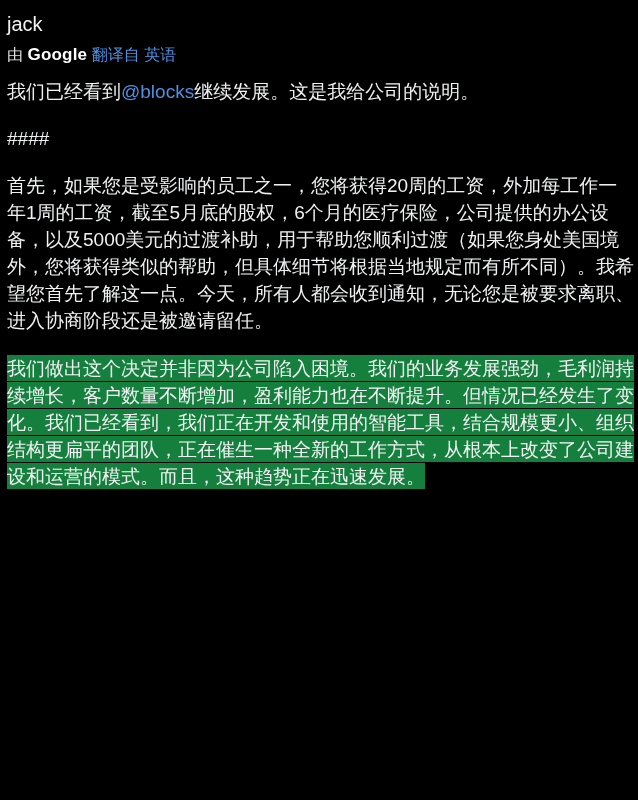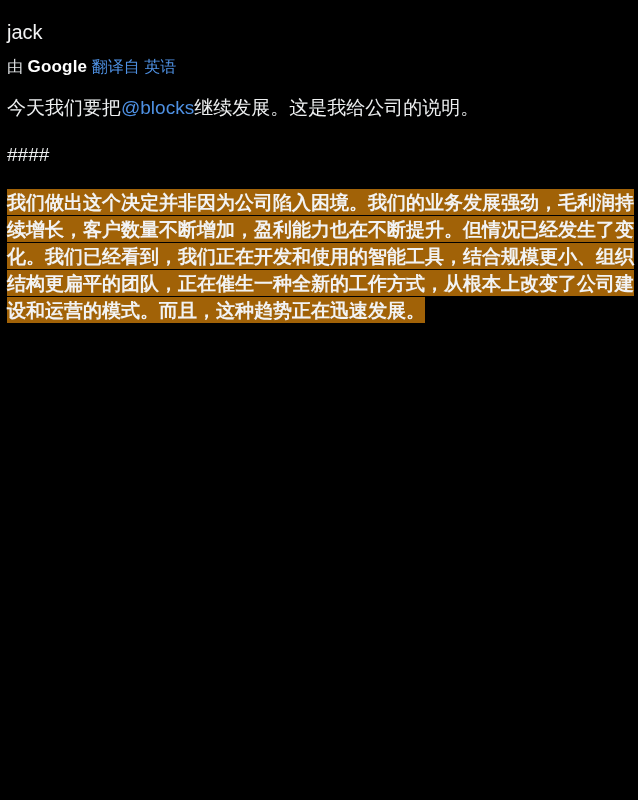--- a/index.html
+++ b/index.html
@@ -7,35 +7,35 @@
     padding: 0;
     background: #000000;
     width: 638px;
     height: 800px;
     overflow: hidden;
   }
   .page {
     box-sizing: border-box;
     width: 638px;
     height: 800px;
-    padding: 20px 4px 0 7px;
+    padding: 12px 4px 0 7px;
     font-family: "Liberation Sans", "DejaVu Sans", sans-serif;
     color: #eef0f1;
   }
   .author {
     font-size: 20px;
     line-height: 24px;
     font-weight: 500;
     color: #f2f3f4;
   }
   .translate-line {
     margin-top: 9px;
     margin-bottom: 13px;
     font-size: 16px;
-    line-height: 28px;
+    line-height: 20px;
     color: #e8eaec;
     white-space: nowrap;
   }
   .translate-line .prefix {
     color: #dfe2e4;
   }
   .translate-line .google-logo {
     font-weight: 600;
     letter-spacing: 0.2px;
     color: #ffffff;
@@ -53,47 +53,47 @@
   }
   .content p {
     margin: 0 0 20px 0;
   }
   .content .mention {
     color: #4e90e2;
     text-decoration: none;
     text-align: center;
   }
   .content mark {
-    background: #a16207;
+    background: #15803d;
     color: #f2f3f4;
     padding: 2.5px 0;
     -webkit-box-decoration-break: clone;
     box-decoration-break: clone;
-    font-weight: bold;
   }
 </style>
 </head>
 <body>
 
 <div class="page">
 
   <div class="author">jack</div>
 
   <div class="translate-line">
     <span class="prefix">由</span>
     <span class="google-logo">Google</span>
     <span class="blue">翻译自</span>
     <span class="blue">英语</span>
   </div>
 
   <div class="content">
 
-    <p><span>今天我们要把</span><a href="#" class="mention">@blocks</a><span>继续发展。这是我给公司的说明。</span></p>
+    <p><span>我们已经看到</span><a href="#" class="mention">@blocks</a><span>继续发展。这是我给公司的说明。</span></p>
 
     <p>####</p>
 
 
+    <p>首先，如果您是受影响的员工之一，您将获得20周的工资，外加每工作一年1周的工资，截至5月底的股权，6个月的医疗保险，公司提供的办公设备，以及5000美元的过渡补助，用于帮助您顺利过渡（如果您身处美国境外，您将获得类似的帮助，但具体细节将根据当地规定而有所不同）。我希望您首先了解这一点。今天，所有人都会收到通知，无论您是被要求离职、进入协商阶段还是被邀请留任。</p>
 
     <p><mark>我们做出这个决定并非因为公司陷入困境。我们的业务发展强劲，毛利润持续增长，客户数量不断增加，盈利能力也在不断提升。但情况已经发生了变化。我们已经看到，我们正在开发和使用的智能工具，结合规模更小、组织结构更扁平的团队，正在催生一种全新的工作方式，从根本上改变了公司建设和运营的模式。而且，这种趋势正在迅速发展。</mark></p>
 
 
   </div>
 </div>
 
 </body></html>

